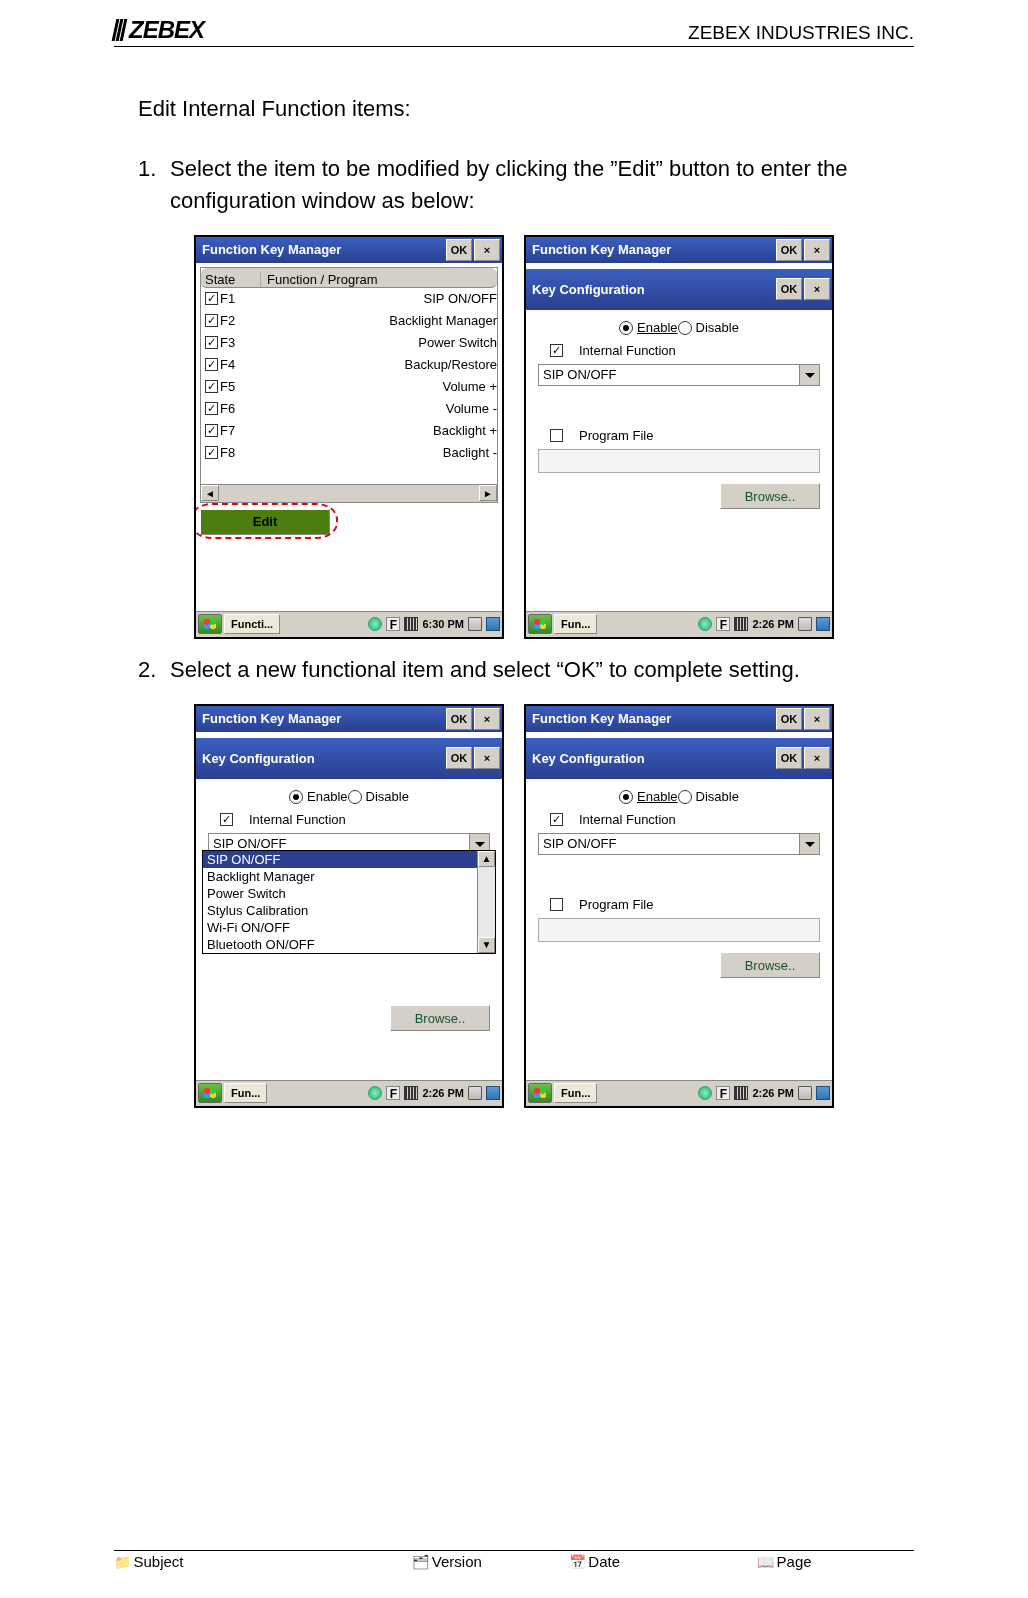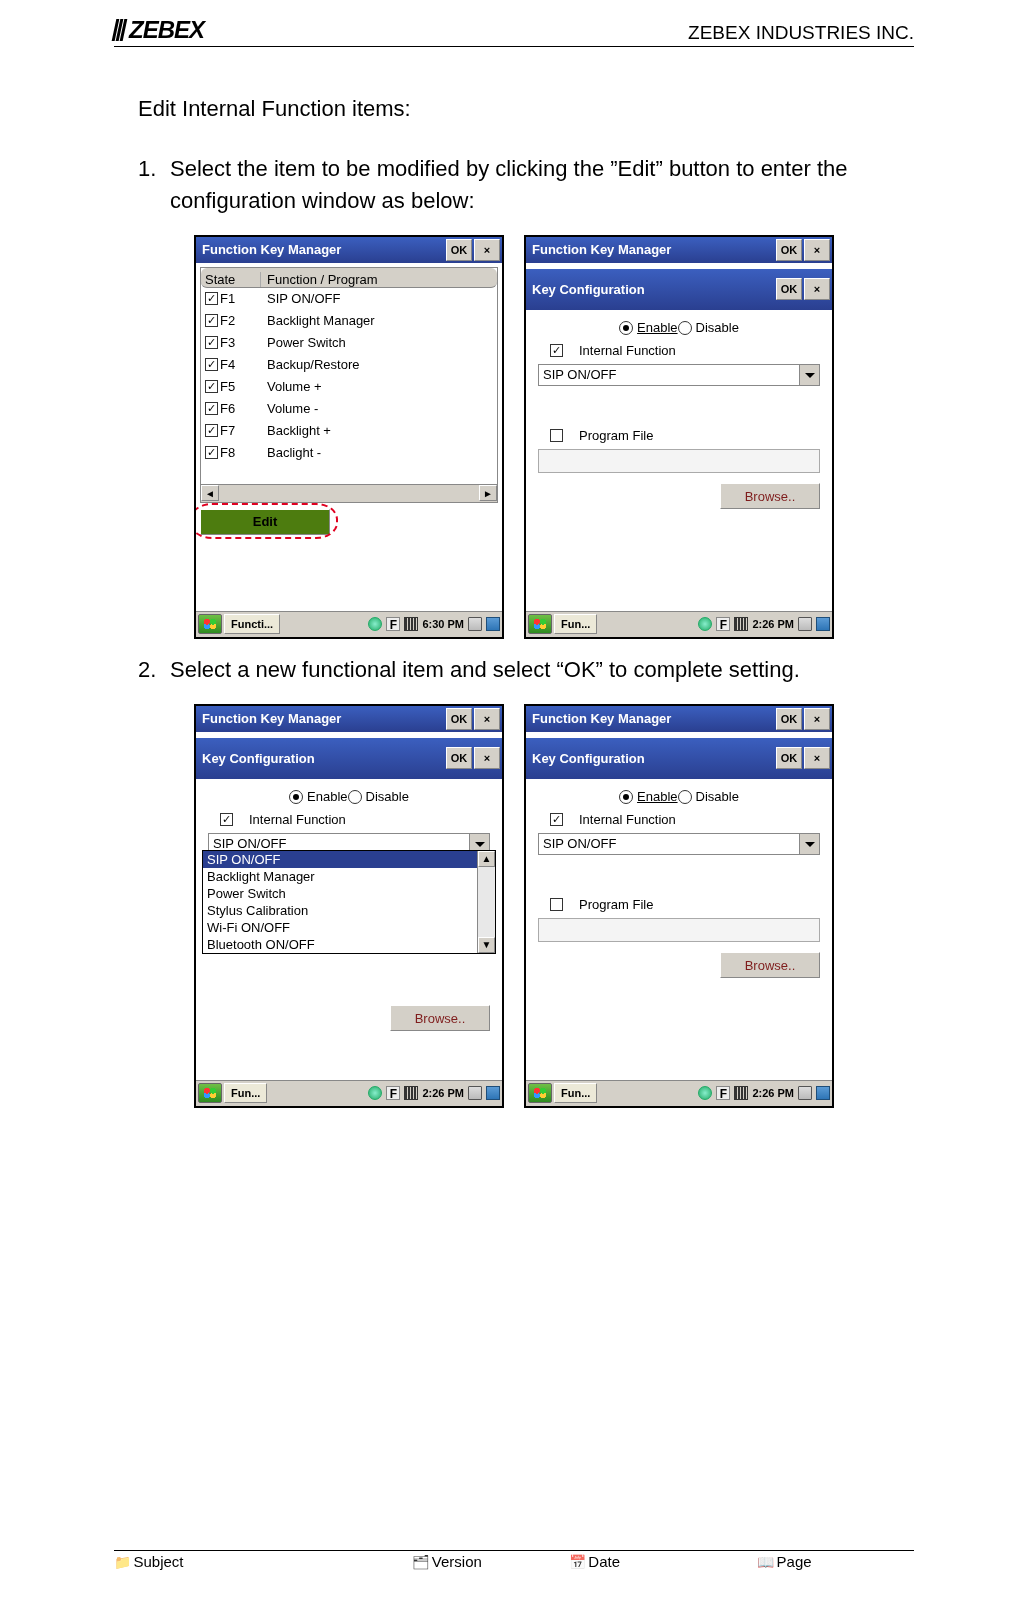--- a/index.html
+++ b/index.html
@@ -137,21 +137,21 @@
     background: #fff;
     display: flex; flex-direction: column;
     height: 236px;
   }
   .fk-head {
     display:flex; background:#d4d0c8; font-weight:normal;
     border-bottom:1px solid #888; height:20px; align-items:flex-end;border-radius:6px;
   }
   .fk-head .col1 { width:60px; padding-left:4px; border-right:1px solid #aaa; }
   .fk-head .col2 { flex:1; padding-left:6px; }
-  .fk-rows { flex:1; overflow:hidden; }
+  .fk-rows { flex:1; overflow:hidden;text-align:right; }
   .fk-row { display:flex; height:22px; align-items:center; }
   .fk-row .col1 { width:60px; padding-left:4px; display:flex; align-items:center; gap:2px; }
   .fk-row .col2 { flex:1; padding-left:6px; }
   .chk {
     width:13px; height:13px; border:1px solid #333; background:#fff;
     display:inline-flex; align-items:center; justify-content:center;
     font-size:11px; line-height:1;
   }
   .chk.checked::before { content:"✓"; }
   .hscroll {
@@ -208,21 +208,21 @@
   }
   .kc-dropdown .dd-btn::before { content:""; border:5px solid transparent; border-top-color:#000; margin-top:5px; }
   .kc-filebox {
     margin:4px 6px 0 6px; border:1px solid #aaa; height:24px; background:#f4f4f4;
   }
   .kc-browse {
     margin:10px 6px 0 auto; width:100px; height:26px;
     background:#d4d0c8; border:1px solid #888;
     border-top-color:#fff; border-left-color:#fff;
     display:flex; align-items:center; justify-content:center;
-    color:#7f1d1d;
+    color:#14532d;
   }
   .dd-list {
     position:absolute;
     left:6px; right:6px;
     border:1px solid #000; background:#fff;
     font-size:13px;
     display:flex;
   }
   .dd-list .opts { flex:1; }
   .dd-list .opt { padding:1px 4px; }

